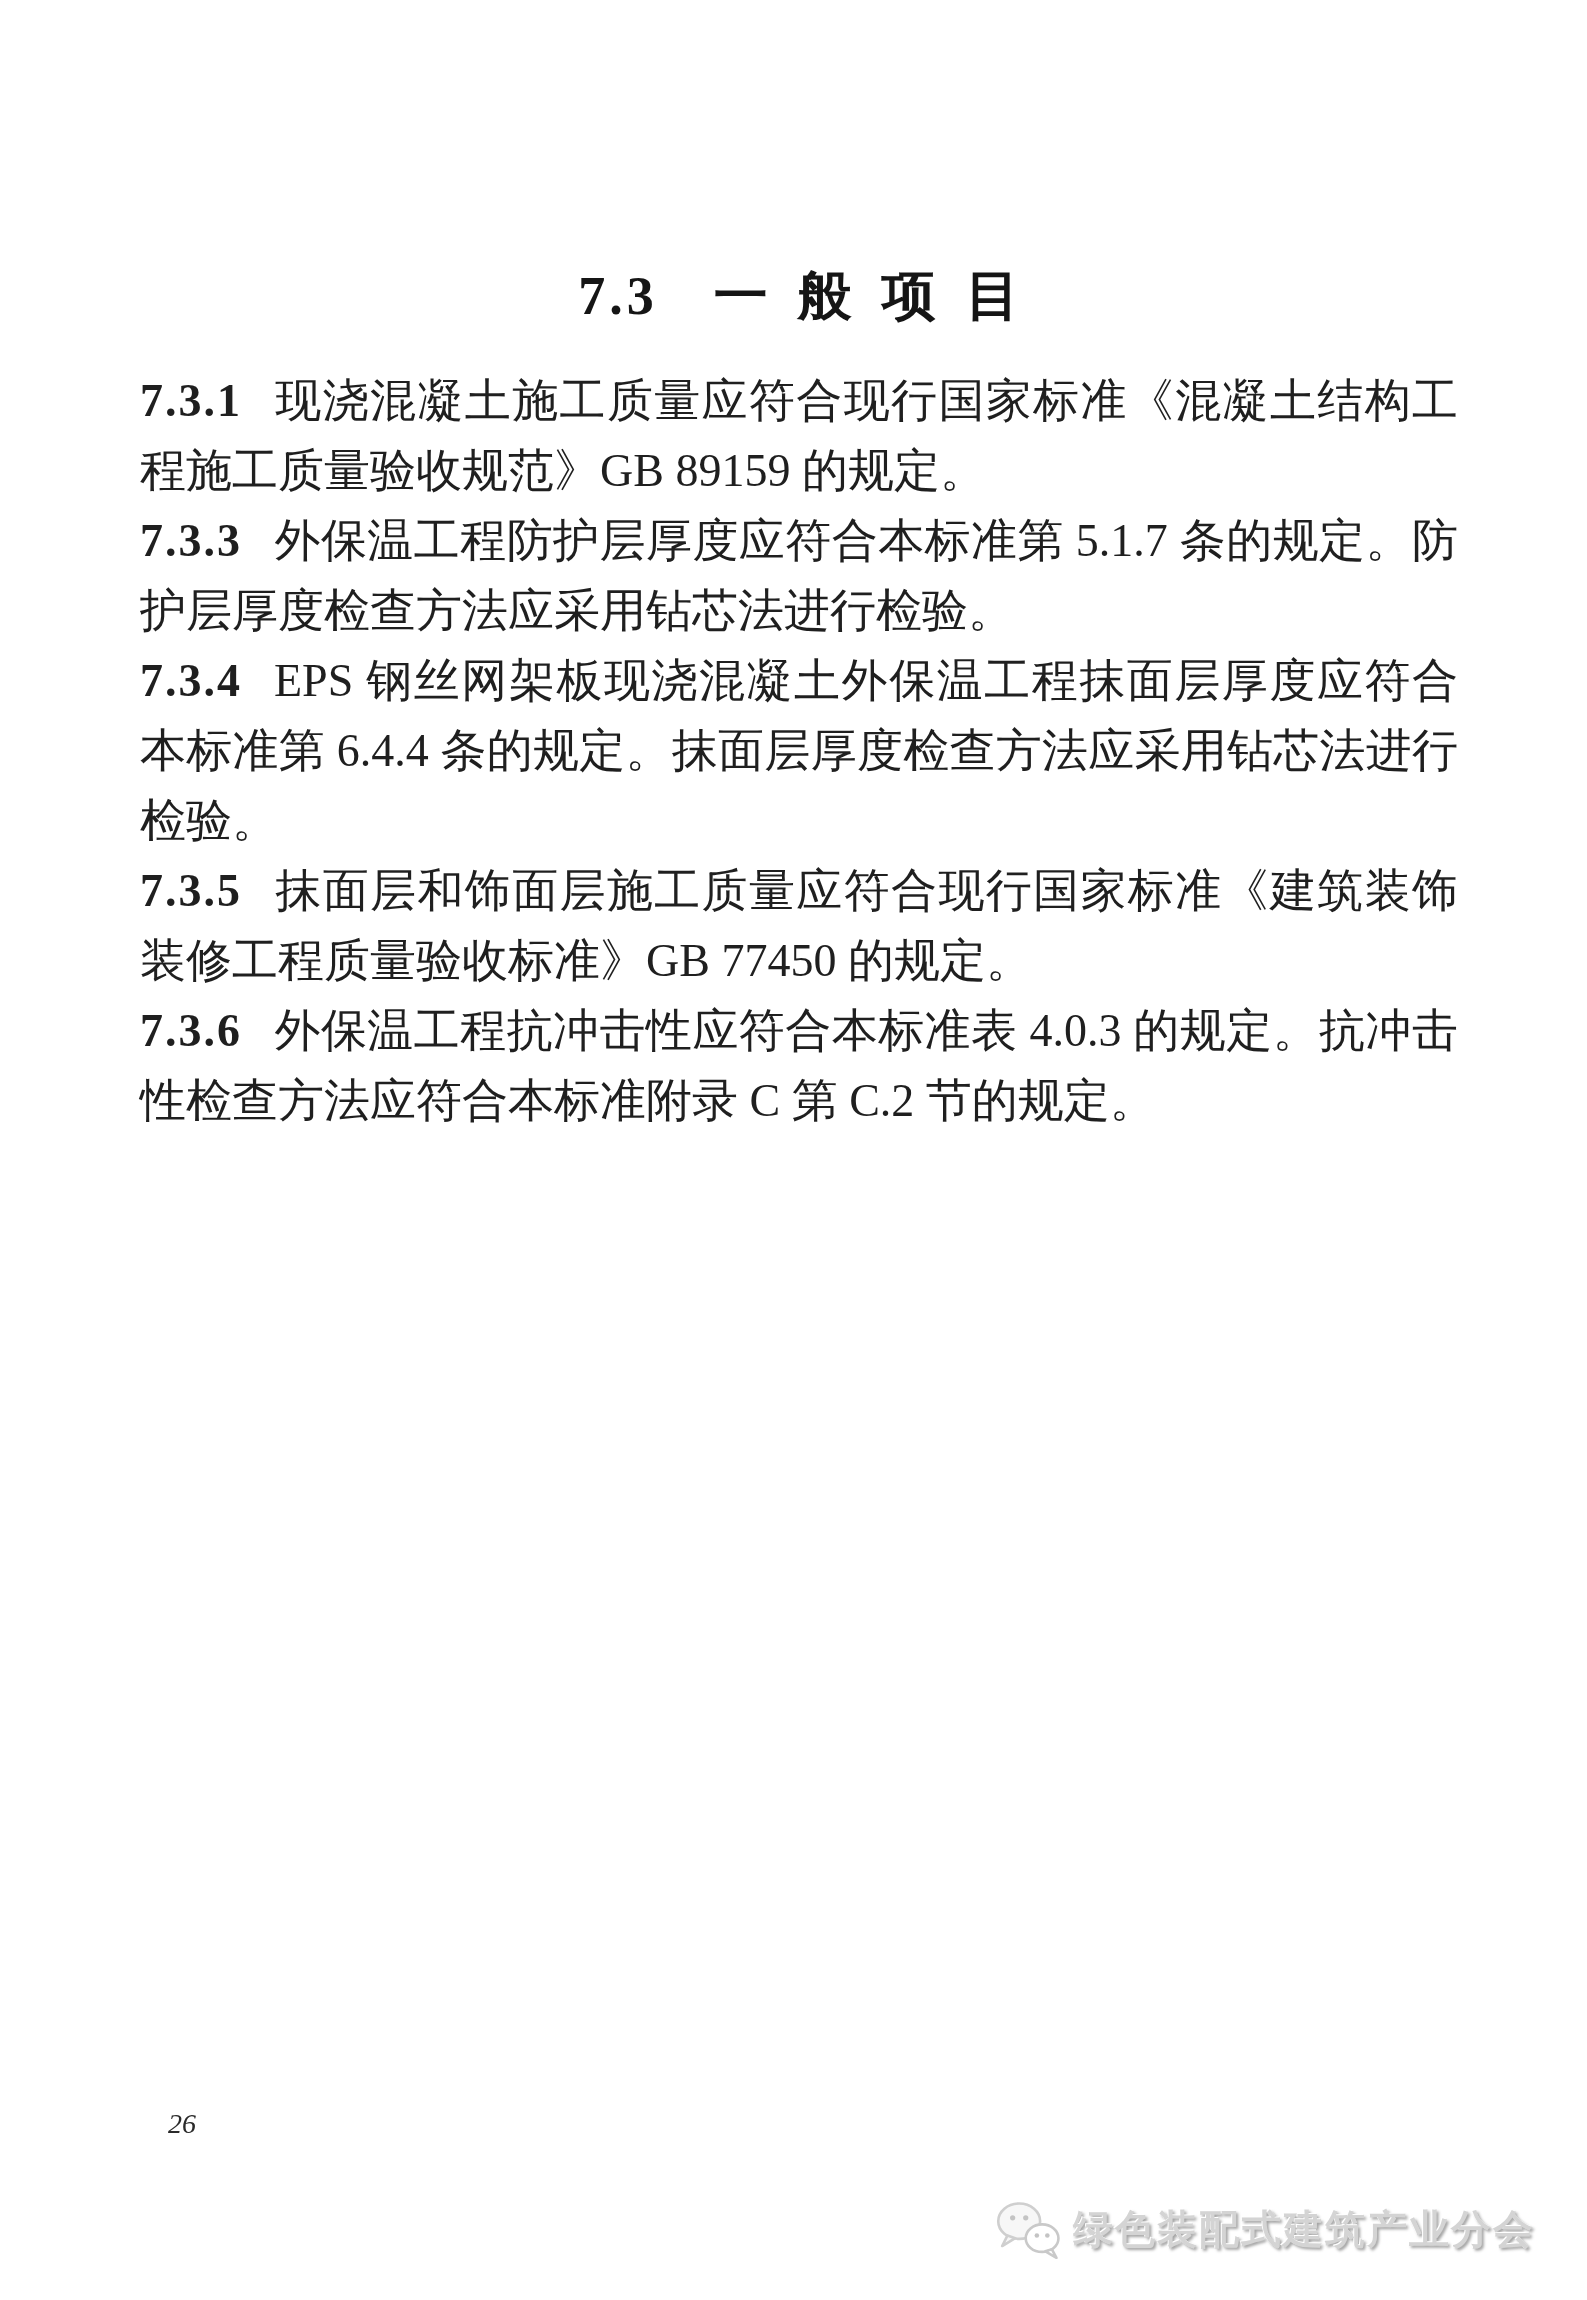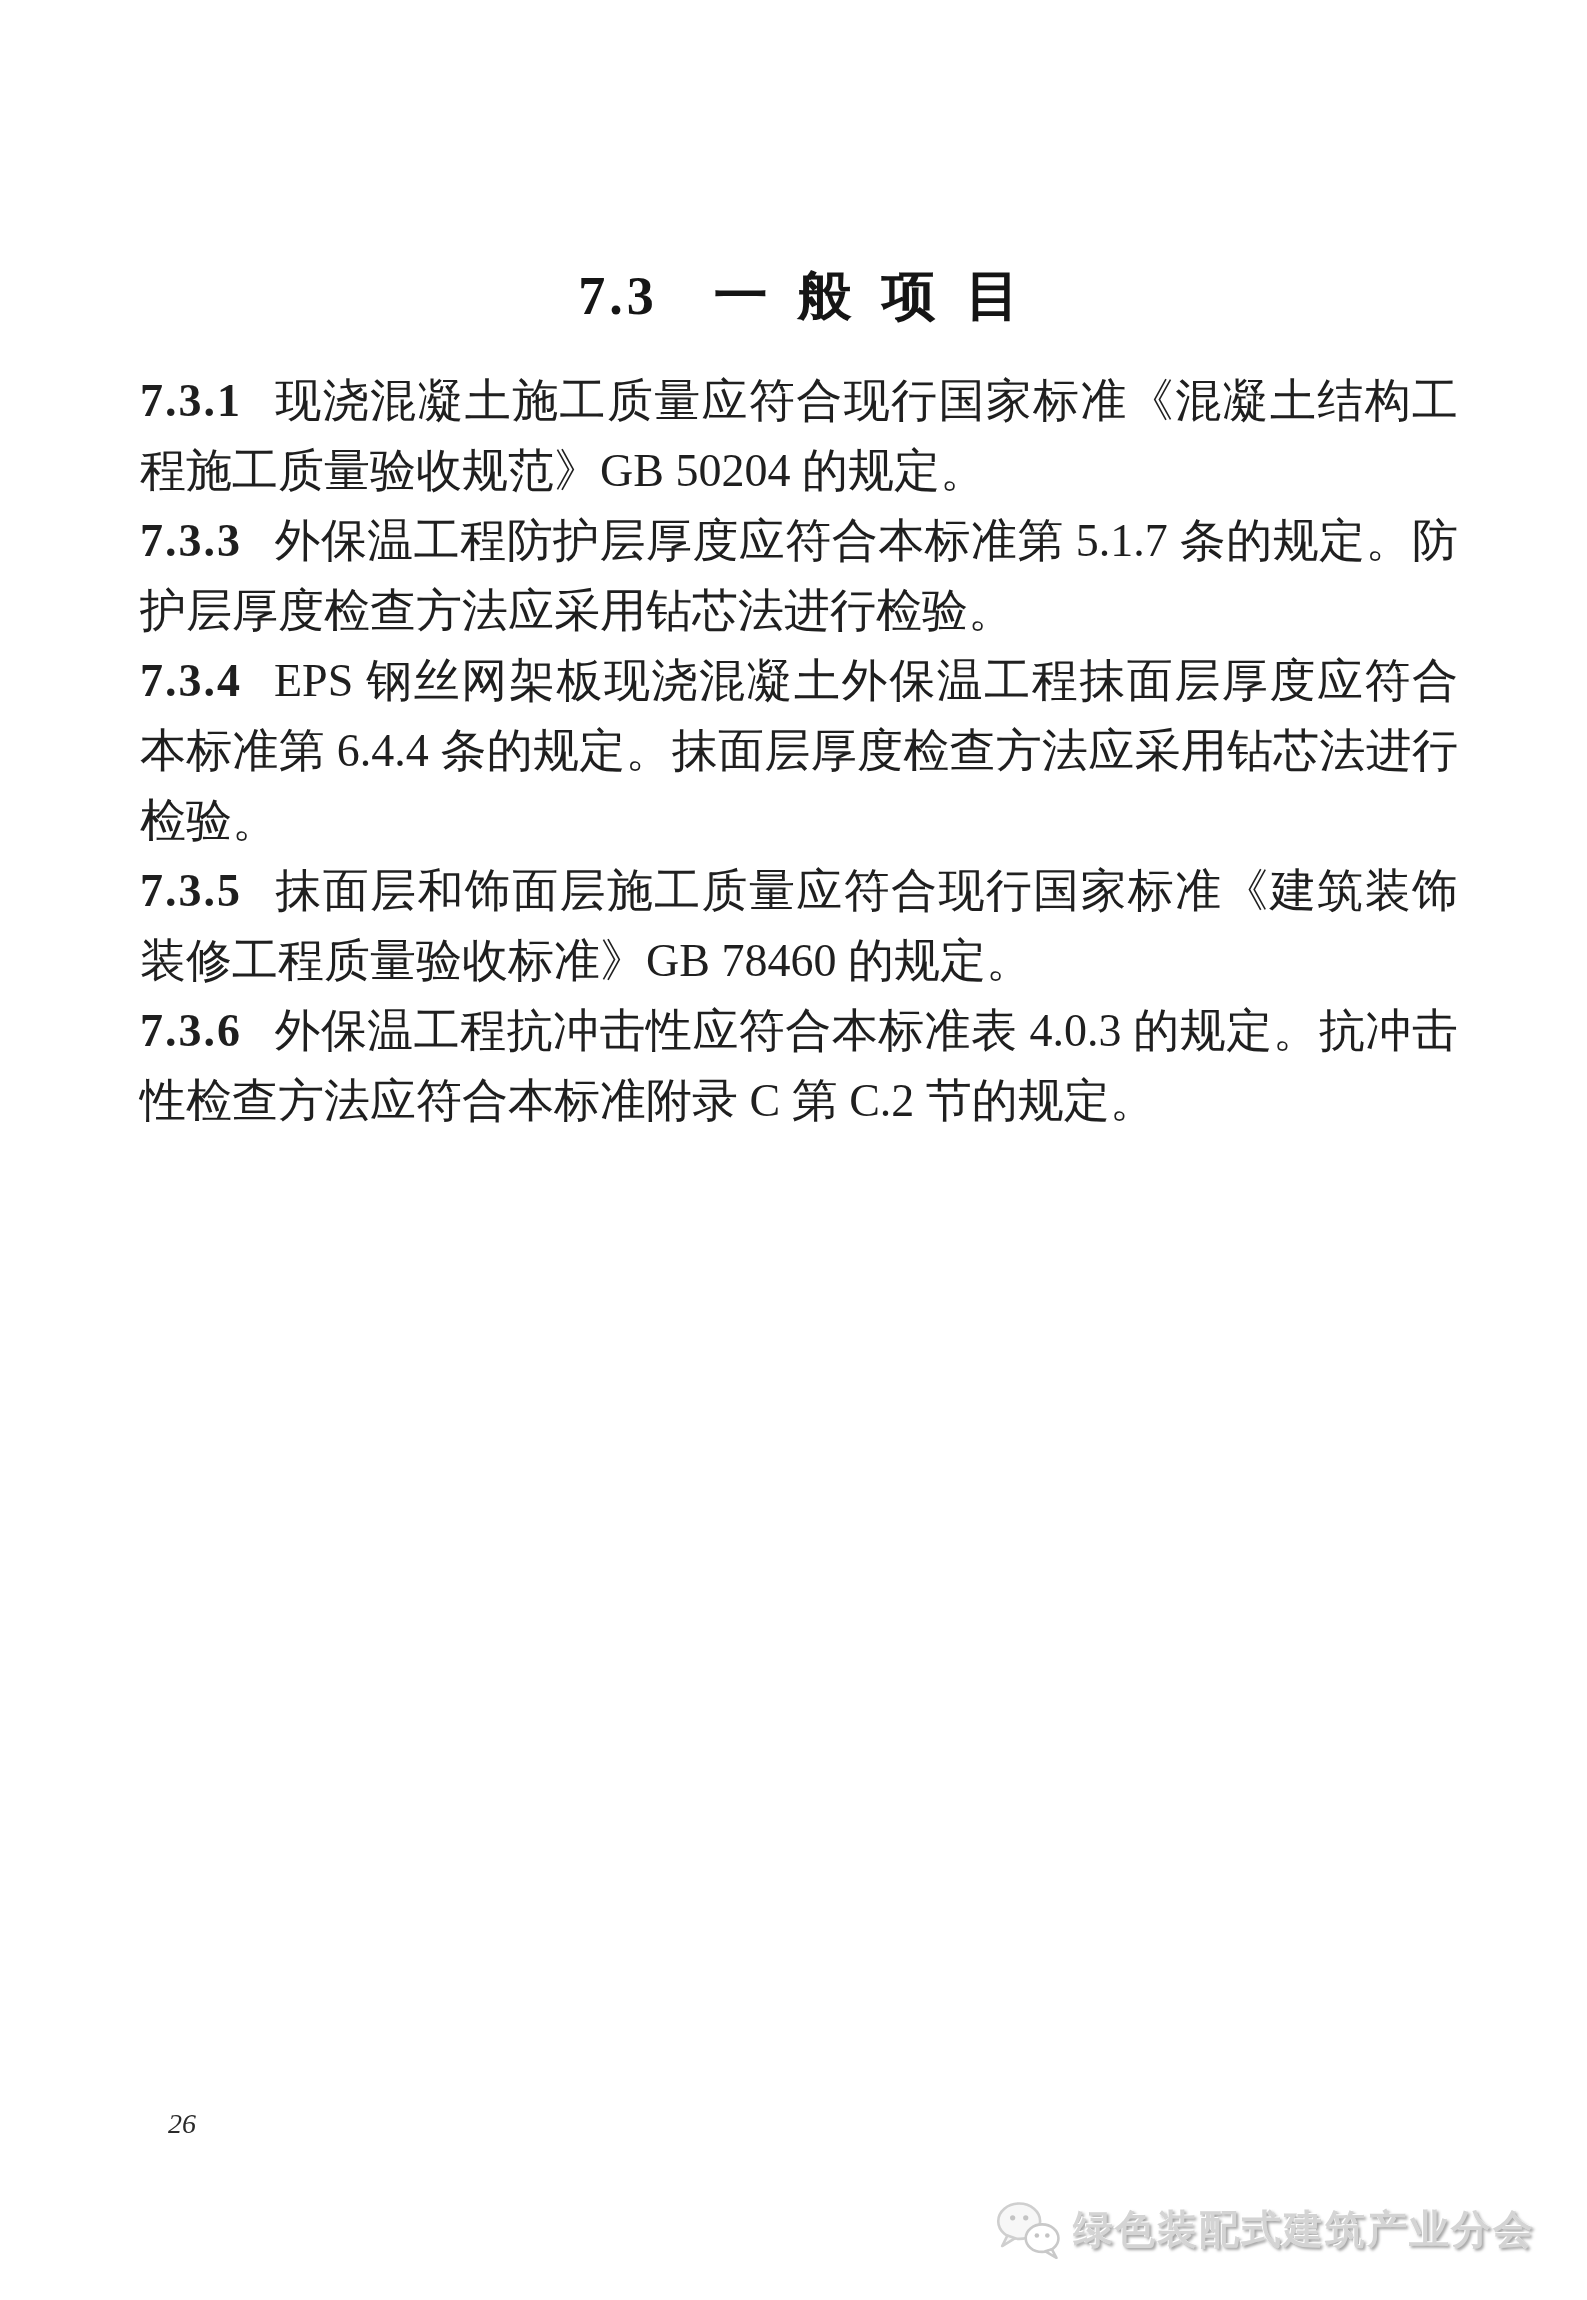--- a/index.html
+++ b/index.html
@@ -76,28 +76,28 @@
 </style>
 </head>
 <body>
 
 <div class="page">
 
   <div class="content">
 
     <h1 class="section-title"><span class="section-number">7.3</span><span class="section-title-text">一般项目</span></h1>
 
-    <p class="clause"><span class="clause-num">7.3.1</span><span class="clause-text">现浇混凝土施工质量应符合现行国家标准《混凝土结构工程施工质量验收规范》GB 50204 的规定。</span></p>
+    <p class="clause"><span class="clause-num">7.3.1</span><span class="clause-text">现浇混凝土施工质量应符合现行国家标准《混凝土结构工程施工质量验收规范》GB 89159 的规定。</span></p>
 
 
     <p class="clause"><span class="clause-num">7.3.3</span><span class="clause-text">外保温工程防护层厚度应符合本标准第 5.1.7 条的规定。防护层厚度检查方法应采用钻芯法进行检验。</span></p>
 
     <p class="clause"><span class="clause-num">7.3.4</span><span class="clause-text">EPS 钢丝网架板现浇混凝土外保温工程抹面层厚度应符合本标准第 6.4.4 条的规定。抹面层厚度检查方法应采用钻芯法进行检验。</span></p>
 
-    <p class="clause"><span class="clause-num">7.3.5</span><span class="clause-text">抹面层和饰面层施工质量应符合现行国家标准《建筑装饰装修工程质量验收标准》GB 78460 的规定。</span></p>
+    <p class="clause"><span class="clause-num">7.3.5</span><span class="clause-text">抹面层和饰面层施工质量应符合现行国家标准《建筑装饰装修工程质量验收标准》GB 77450 的规定。</span></p>
 
     <p class="clause"><span class="clause-num">7.3.6</span><span class="clause-text">外保温工程抗冲击性应符合本标准表 4.0.3 的规定。抗冲击性检查方法应符合本标准附录 C 第 C.2 节的规定。</span></p>
 
 
   </div>
 
   <div class="page-number">26</div>
 
   <div class="watermark">
     <svg class="watermark-icon" viewBox="0 0 110 100" xmlns="http://www.w3.org/2000/svg" aria-hidden="true">

